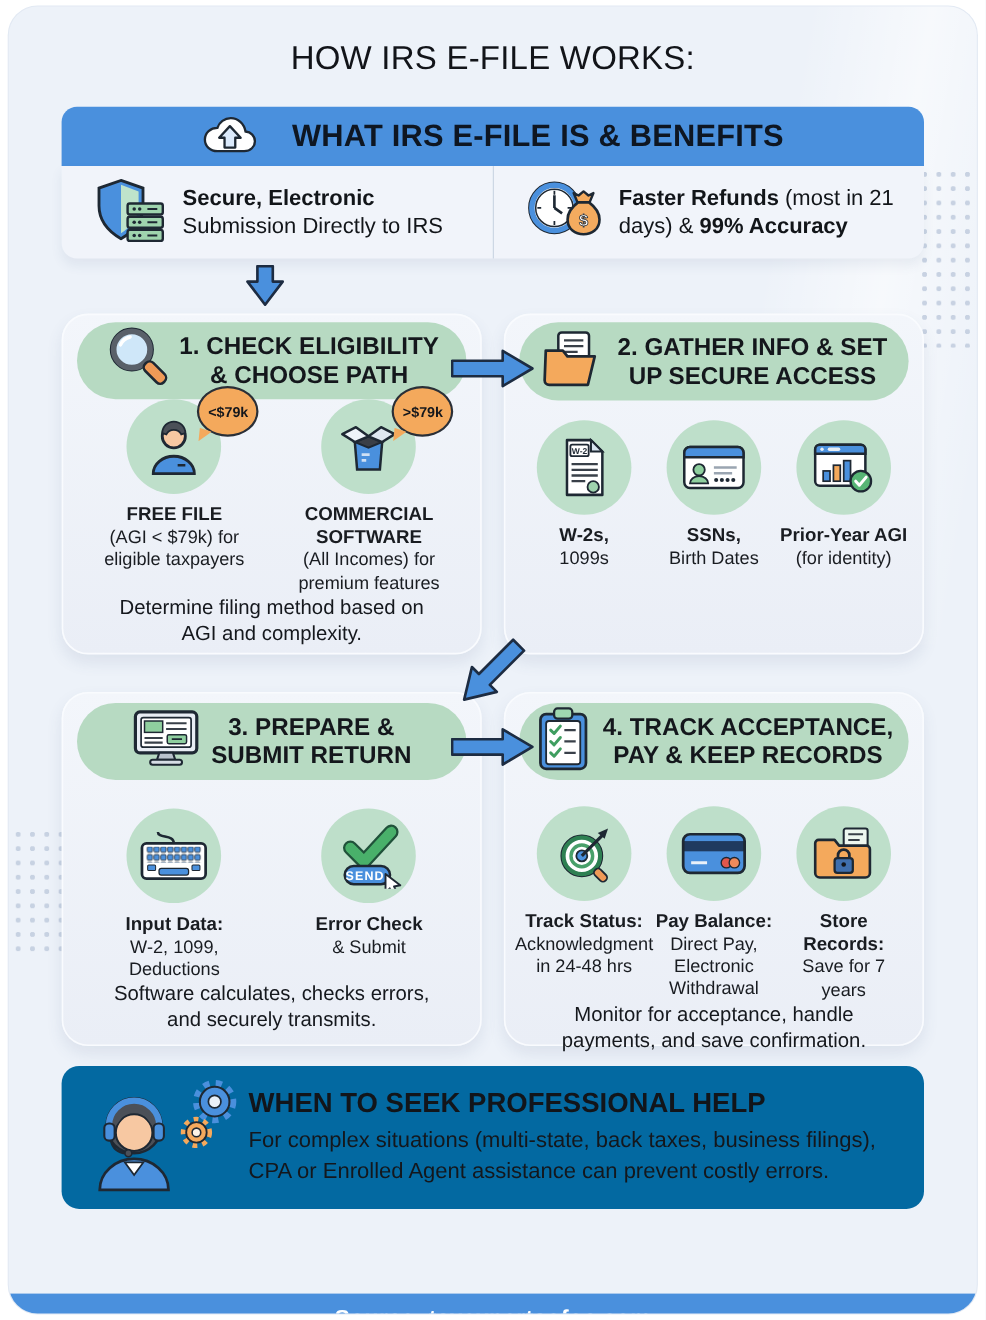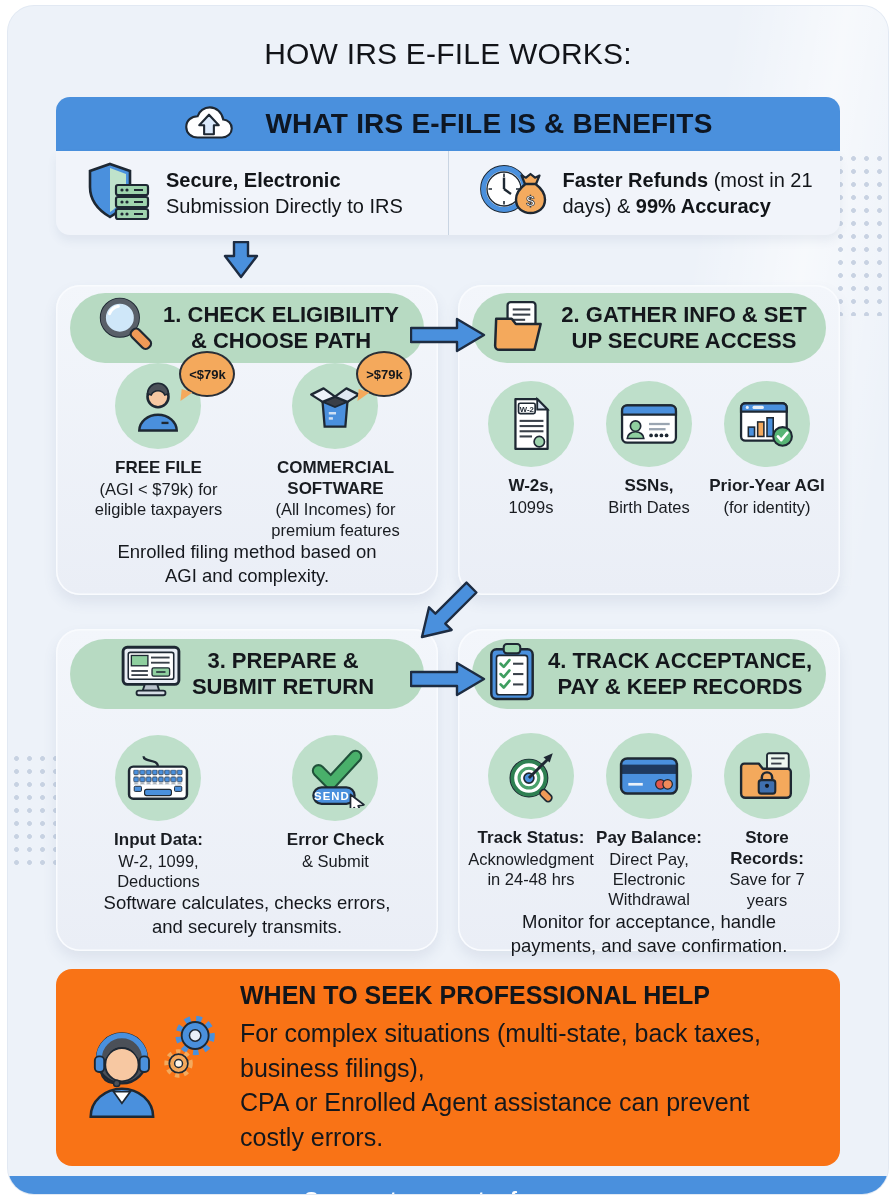--- a/index.html
+++ b/index.html
@@ -91,28 +91,28 @@
   .opt-label { margin-top:9px; font-size:16.5px; line-height:1.22; color:#191c21; }
   .opt-label .b { display:block; font-size:17px; }
   .step-footer { margin-top:auto; text-align:center; font-size:18.5px; line-height:1.3; color:#15181d; padding-bottom:2px; }
   .step-footer span { display:block; }
 
   .arrow-right { position:absolute; left:calc(50% - 38px); top:32px; z-index:6; }
   .arrow-diag  { position:absolute; left:calc(50% - 44px); bottom:-64px; z-index:6; }
 
   
   .help {
-    margin-top:18px; min-height:118px; background:#f97316; border-radius:16px;
-    display:flex; align-items:center; gap:14px; padding:12px 26px 12px 18px;
+    margin-top:18px; min-height:118px; background:#0369a1; border-radius:16px;
+    display:flex; align-items:center; padding:12px 26px 12px 18px;
   }
   .help-icons { position:relative; width:152px; height:106px; flex:0 0 auto; }
   .help-icons .agent { position:absolute; left:0; bottom:-2px; }
   .help-icons .gears { position:absolute; right:6px; top:-2px; }
   .help-title { font-size:25px; font-weight:800; color:#12151a; margin:0 0 6px; }
-  .help-body { font-size:25px; line-height:1.38; color:#14171c; }
+  .help-body { font-size:20px; line-height:1.38; color:#14171c; }
   .help-body span { display:block; }
 
   .source-bar {
     position:absolute; left:0; right:0; bottom:0; height:46px; background:#4a90dd;
     display:flex; align-items:center; justify-content:center;
   }
   .source-bar .stxt { color:#ffffff; font-size:21px; font-weight:700; letter-spacing:.2px; }
 </style>
 </head>
 <body>
@@ -273,21 +273,21 @@
                   <span>&gt;$79k</span>
                 </div>
             </div>
             <div class="opt-label">
               <span class="b">COMMERCIAL SOFTWARE</span><span>(All Incomes) for premium features</span>
             </div>
           </div>
         </div>
 
         <div class="step-footer">
-          <span>Enrolled filing method based on</span>
+          <span>Determine filing method based on</span>
           <span>AGI and complexity.</span>
         </div>
       </div>
 
       <div class="step-card">
         <div class="pill">
           <span>
             <svg width="60" height="54" viewBox="0 0 58 52">
               <rect x="16" y="3" width="27" height="25" rx="3" fill="#ffffff" stroke="#1e2833" stroke-width="2.2"></rect>
               <g stroke="#394049" stroke-width="2">

